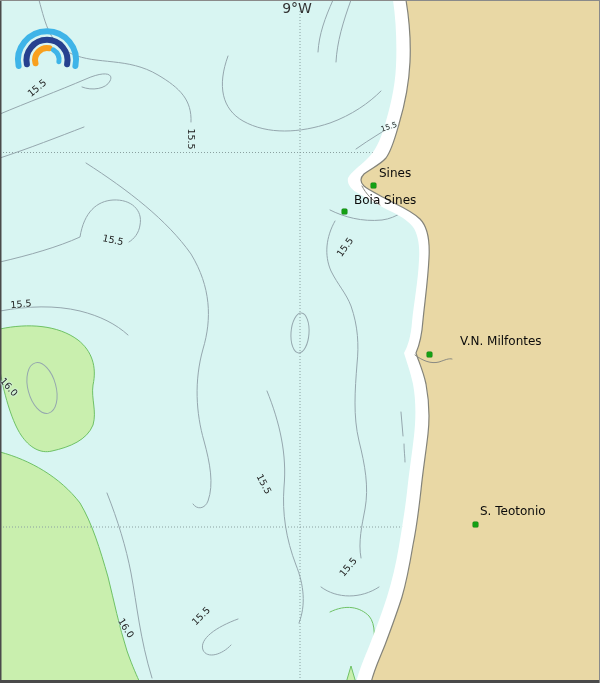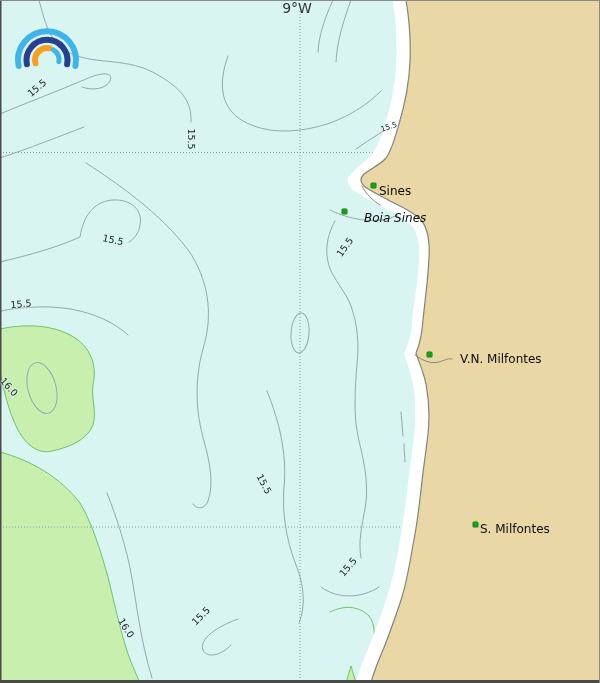--- a/index.html
+++ b/index.html
@@ -4,21 +4,21 @@
 <style>
   html,body{margin:0;padding:0;background:#ffffff;}
   #map{
     position:relative;width:600px;height:683px;overflow:hidden;
     background:#d8f5f2;
     font-family:"DejaVu Sans",sans-serif;
   }
   #map svg.base{position:absolute;left:0;top:0;}
   #label-layer{position:absolute;left:0;top:0;width:100%;height:100%;}
   .place-name{
-    position:absolute;font-size:12px;color:#0b0b0b;white-space:nowrap;line-height:1;margin-top:18px;
+    position:absolute;font-size:12px;color:#0b0b0b;white-space:nowrap;line-height:1;
   }
   .station-dot{
     position:absolute;width:4.5px;height:4.5px;margin:-2px 0 0 -2px;
     background:#14a014;border-radius:1px;box-shadow:0 0 0 0.5px #0a7a0a;
   }
   .contour-label{
     position:absolute;font-size:9.5px;color:#222;white-space:nowrap;line-height:1;
     text-shadow:0 0 2px #d8f5f2,0 0 2px #d8f5f2,0 0 3px #d8f5f2;
   }
   .contour-label.small{font-size:7.5px;}
@@ -93,25 +93,25 @@
       <line x1="599.5" y1="0" x2="599.5" y2="683" stroke="#8a8a8a" stroke-width="1"></line>
     </g>
   </svg>
 
   <div id="meridian-label">9°W</div>
 
   <div id="label-layer">
       <span class="station-dot" style="left: 373px; top: 185px;"></span>
       <span class="place-name" style="left: 379px; top: 167px;">Sines</span>
       <span class="station-dot" style="left: 344px; top: 211px;"></span>
-      <span class="place-name" style="left: 364px; top: 194px; font-style: italic;">Boia Sines</span>
+      <span class="place-name" style="left: 354px; top: 194px;">Boia Sines</span>
       <span class="station-dot" style="left: 429px; top: 354px;"></span>
       <span class="place-name" style="left: 460px; top: 335px;">V.N. Milfontes</span>
       <span class="station-dot" style="left: 475px; top: 524px;"></span>
-      <span class="place-name" style="left: 480px; top: 505px;">S. Milfontes</span>
+      <span class="place-name" style="left: 480px; top: 505px;">S. Teotonio</span>
       <span class="contour-label" style="left: 37px; top: 88px; transform: translate(-50%, -50%) rotate(-40deg);">15.5</span>
       <span class="contour-label" style="left: 191px; top: 139px; transform: translate(-50%, -50%) rotate(90deg);">15.5</span>
       <span class="contour-label small" style="left: 389px; top: 127px; transform: translate(-50%, -50%) rotate(-18deg);">15.5</span>
       <span class="contour-label" style="left: 113px; top: 240px; transform: translate(-50%, -50%) rotate(12deg);">15.5</span>
       <span class="contour-label" style="left: 21px; top: 304px; transform: translate(-50%, -50%) rotate(-5deg);">15.5</span>
       <span class="contour-label" style="left: 345px; top: 247px; transform: translate(-50%, -50%) rotate(-55deg);">15.5</span>
       <span class="contour-label" style="left: 9px; top: 387px; transform: translate(-50%, -50%) rotate(48deg);">16.0</span>
       <span class="contour-label" style="left: 264px; top: 484px; transform: translate(-50%, -50%) rotate(62deg);">15.5</span>
       <span class="contour-label" style="left: 348px; top: 567px; transform: translate(-50%, -50%) rotate(-50deg);">15.5</span>
       <span class="contour-label" style="left: 201px; top: 616px; transform: translate(-50%, -50%) rotate(-45deg);">15.5</span>

